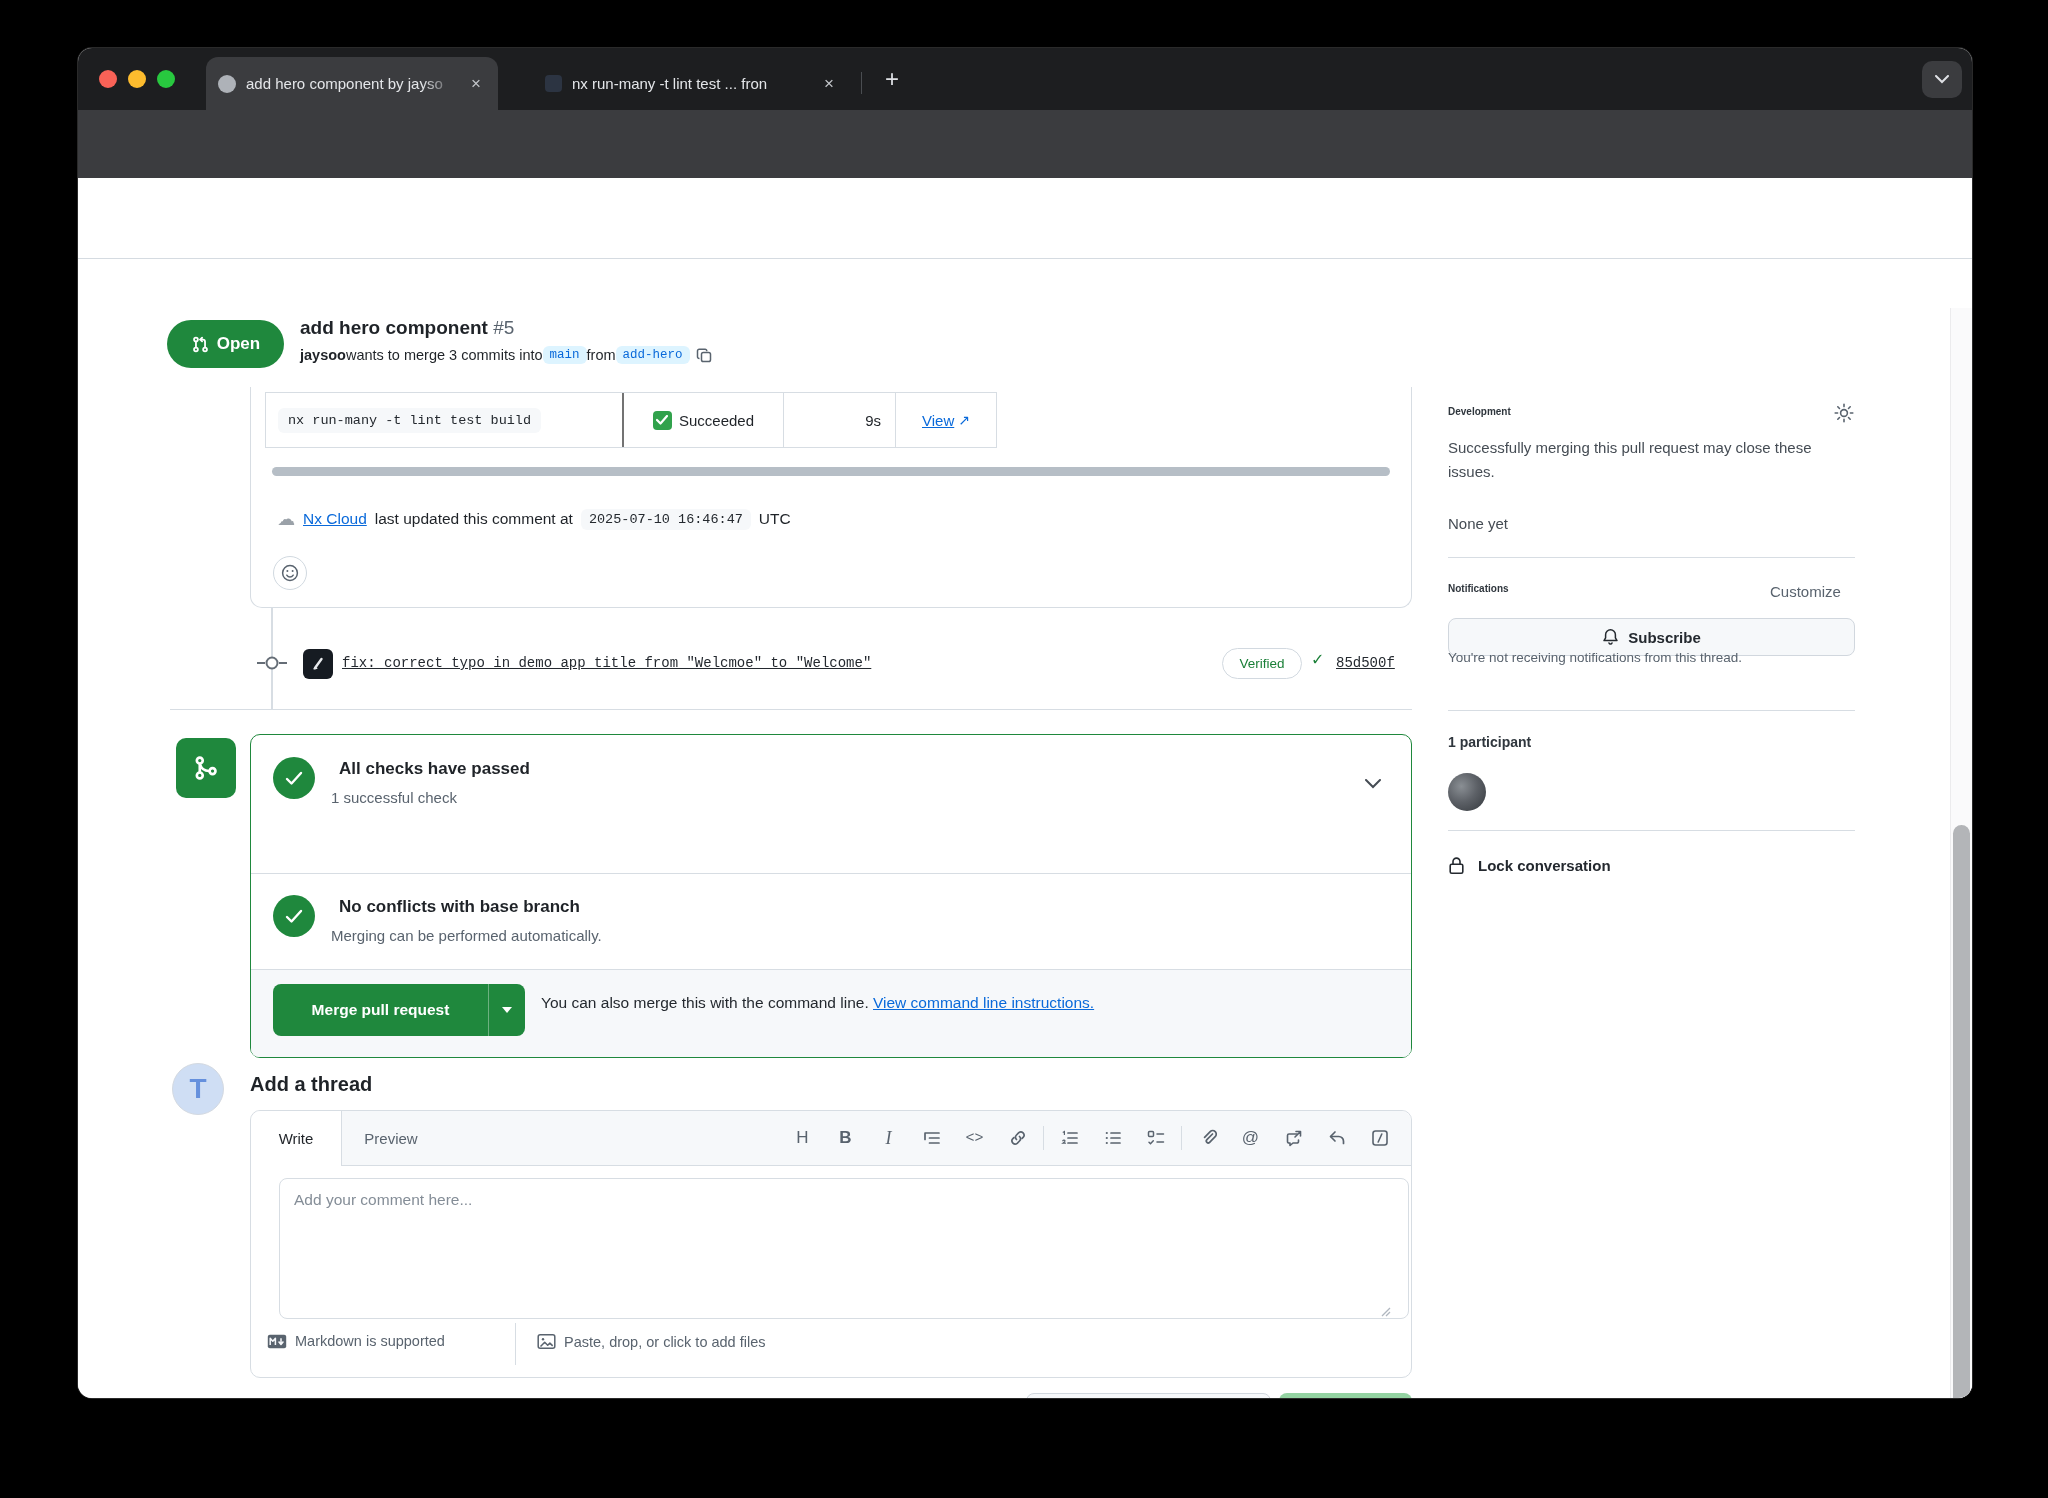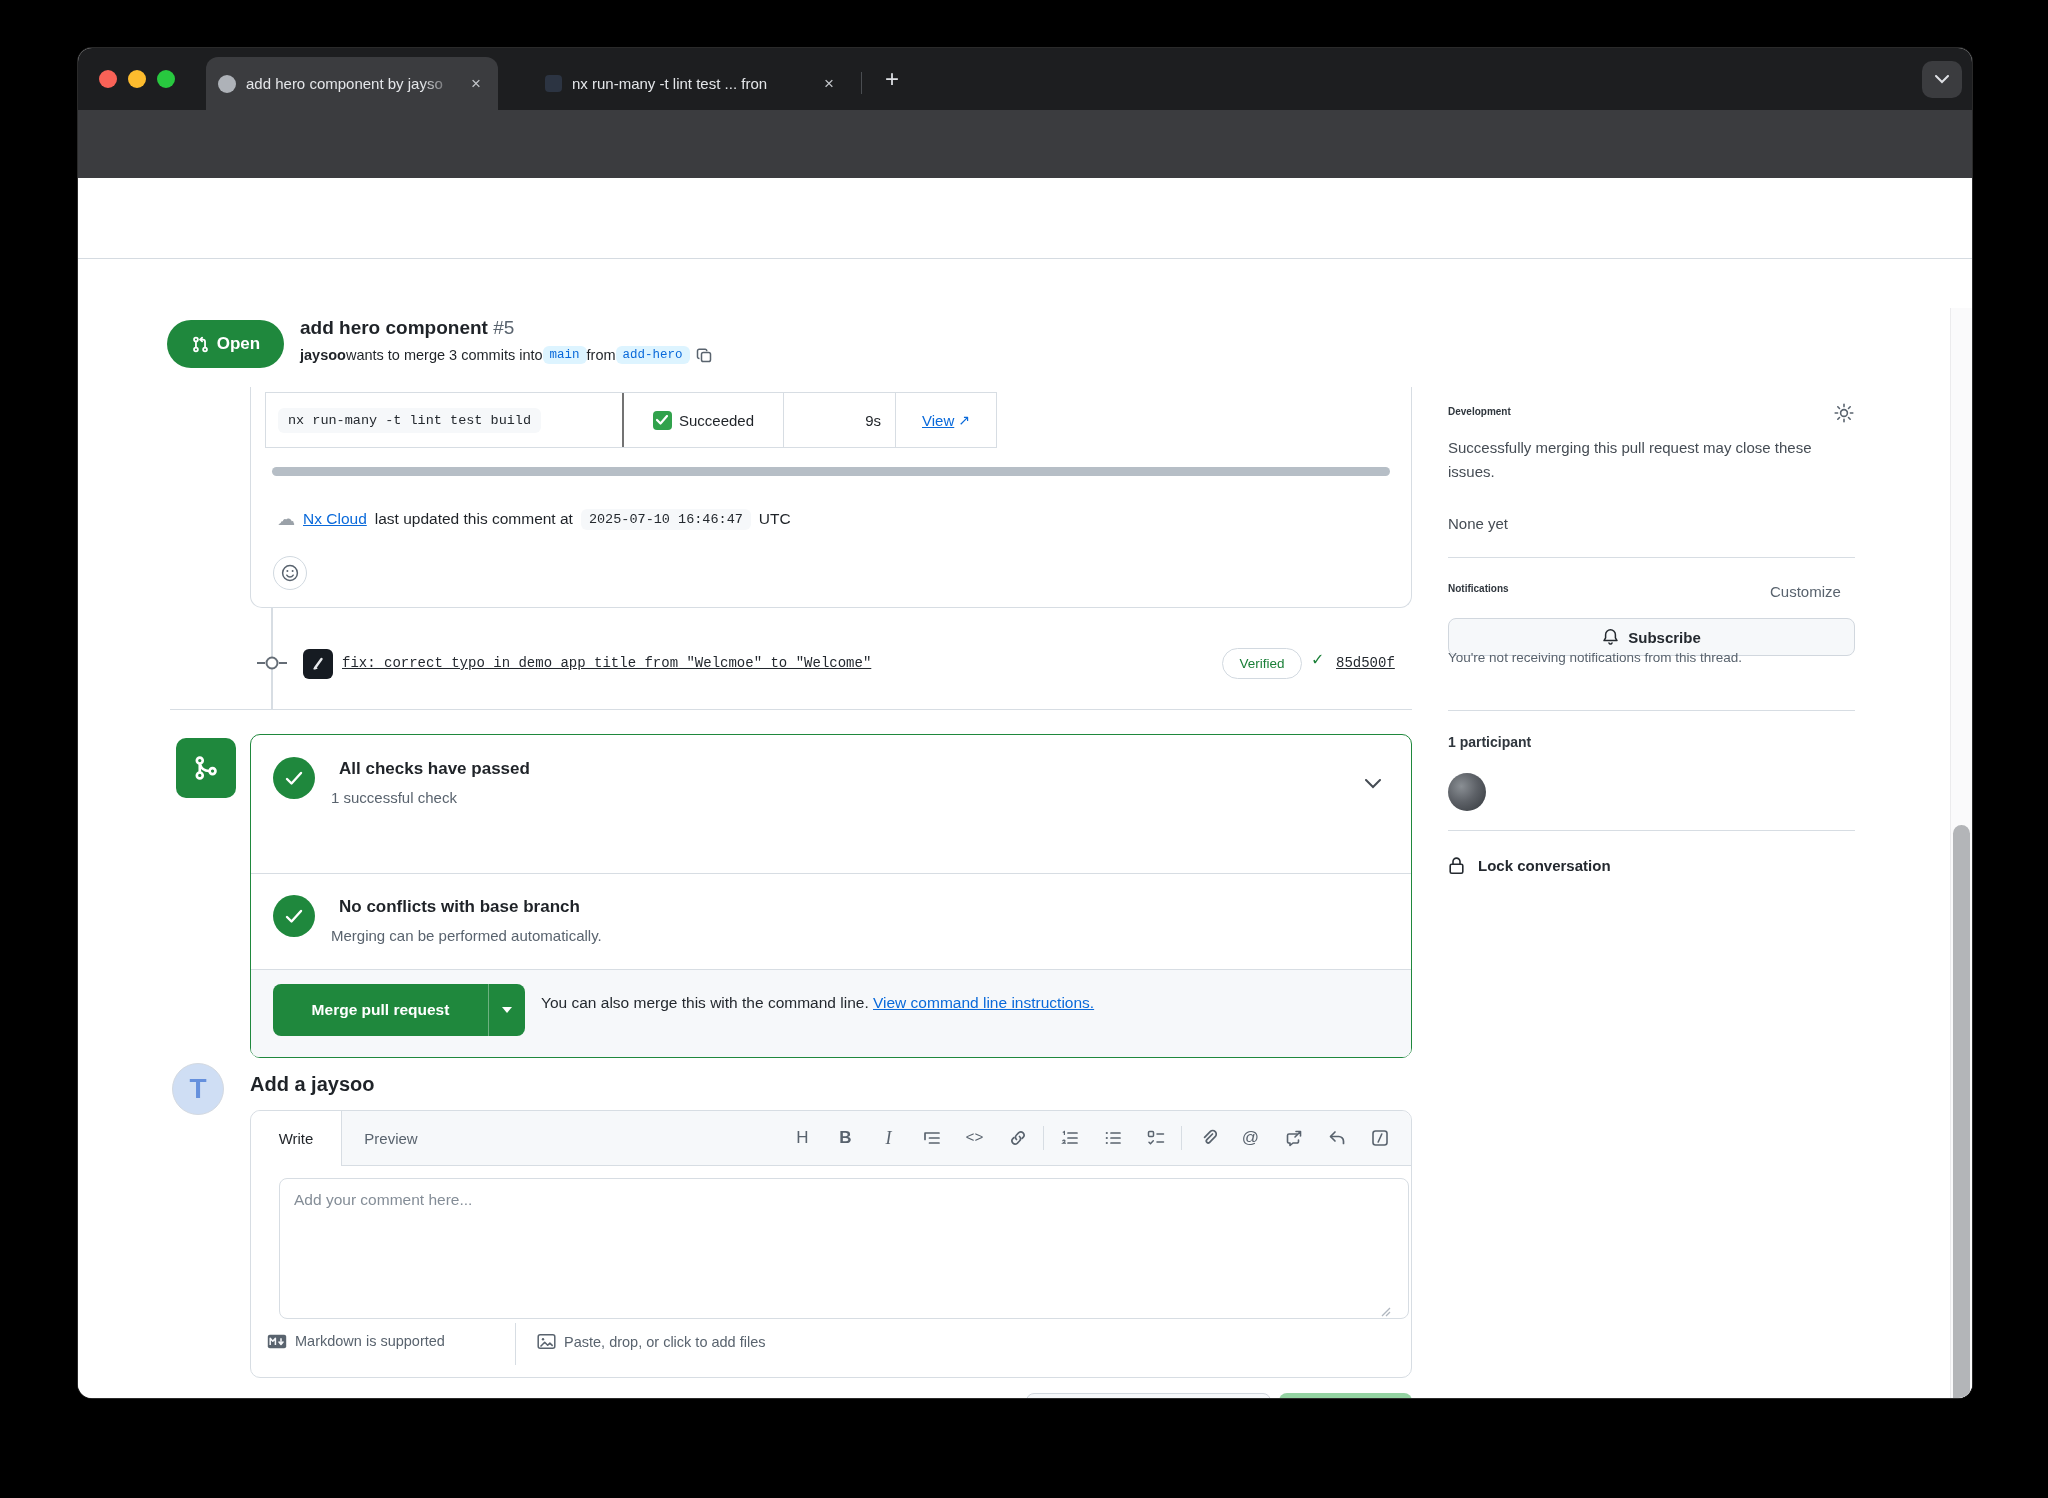--- a/index.html
+++ b/index.html
@@ -282,21 +282,21 @@
         <span class="clitext">
           <span>You can also merge this with the command line.</span>
           <span class="link">View command line instructions.</span>
         </span>
       </div>
     </div>
 
     <div class="cavatar">
           <span>T</span>
         </div>
-    <div class="cheading">Add a jaysoo</div>
+    <div class="cheading">Add a thread</div>
 
     <div class="editor">
       <div class="estrip"></div>
       <div class="wtab">Write</div>
       <div class="ptab">Preview</div>
 
       <div class="etoolbar">
         <span class="tbtn txt" style="font-weight:400;font-size:17px;">H</span>
         <span class="tbtn txt" style="font-size:17px;">B</span>
         <span class="tbtn" style="font-style:italic;font-family:'Liberation Serif','DejaVu Serif',serif;font-size:18px;">I</span>

